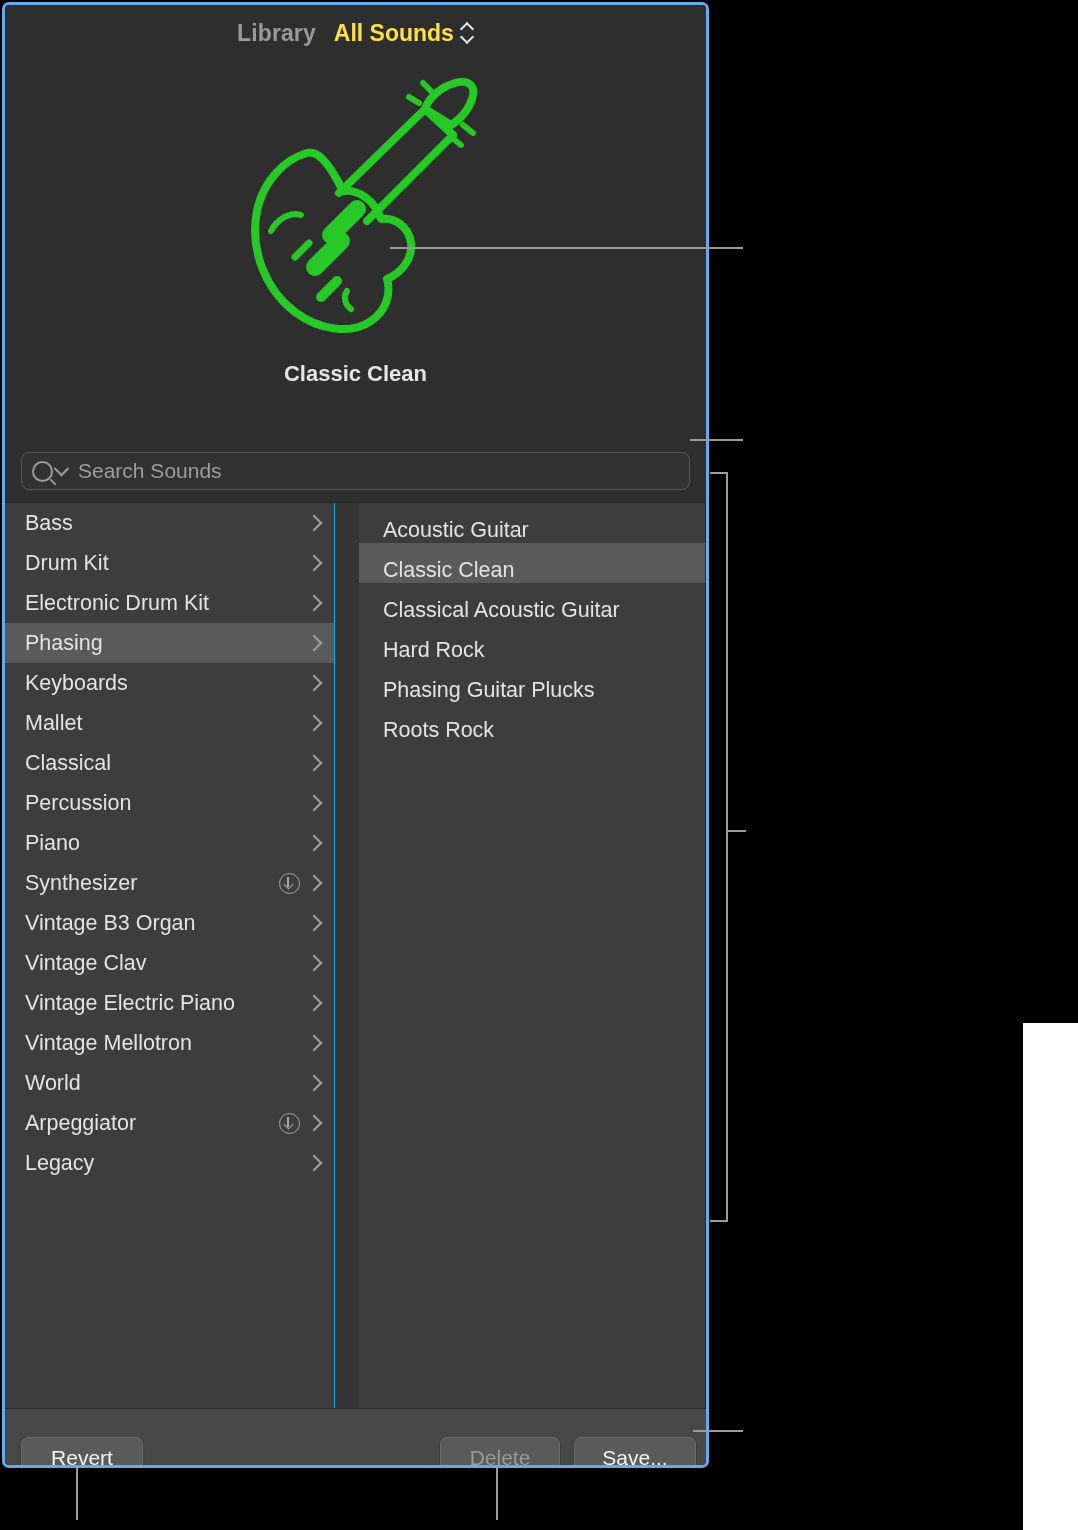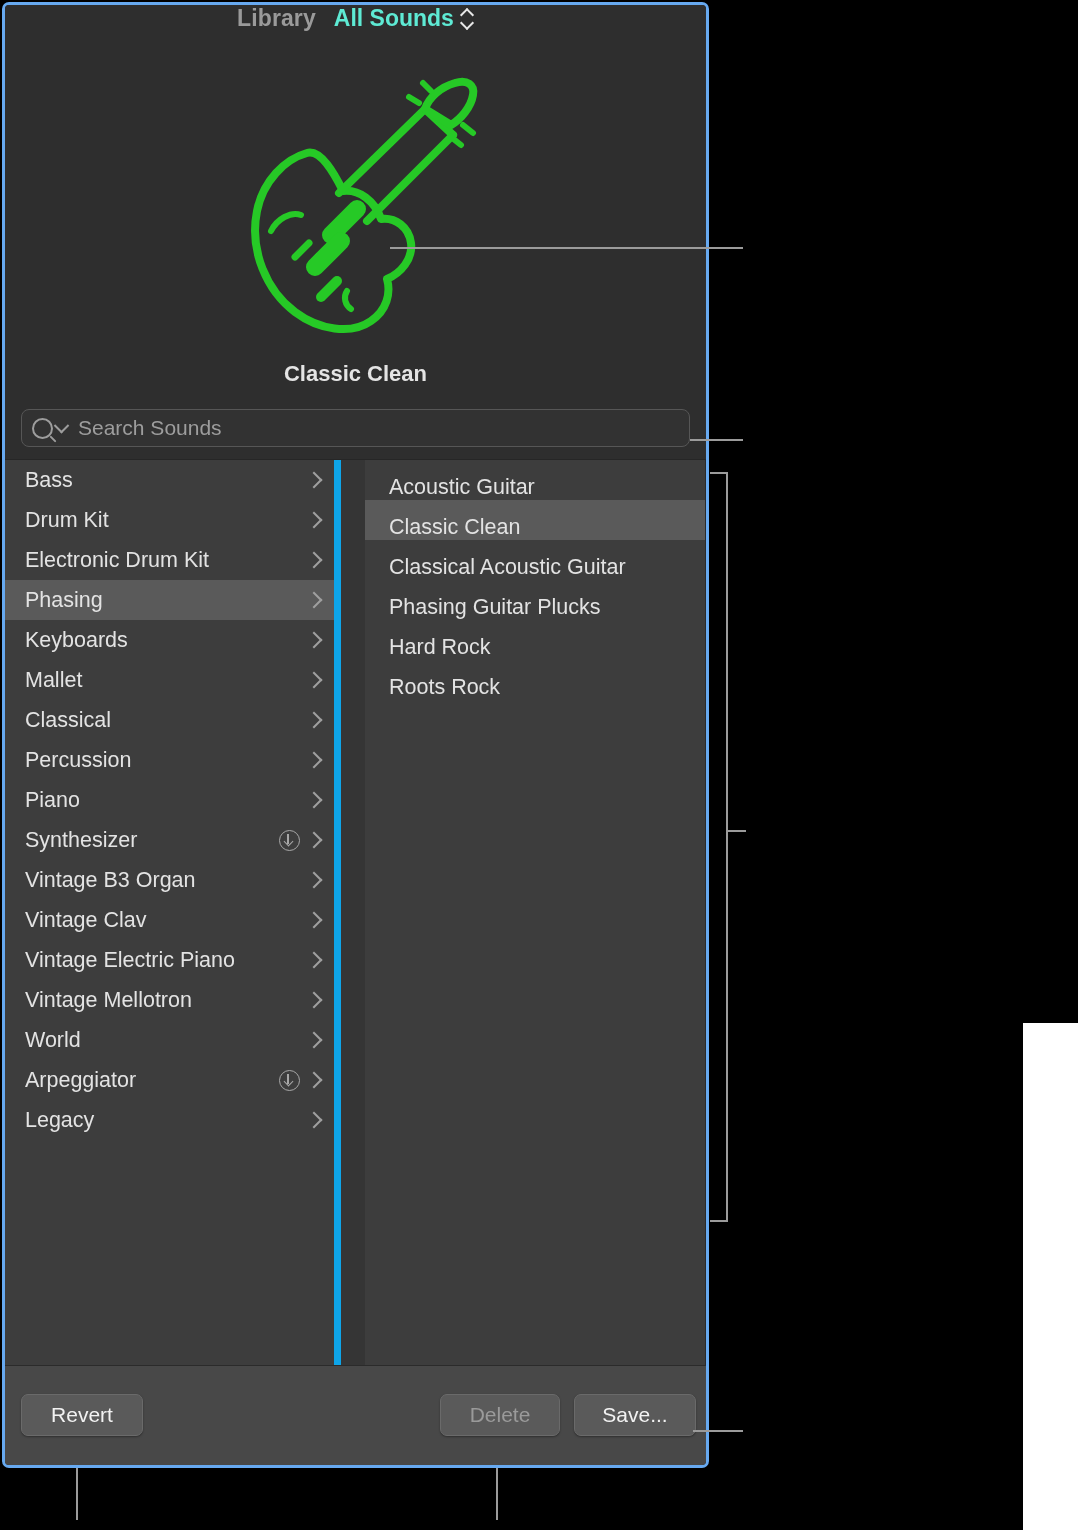--- a/index.html
+++ b/index.html
@@ -37,37 +37,37 @@
     border: 3px solid #67a9f0;
     border-radius: 7px;
     background: #2e2e2e;
     overflow: hidden;
   }
 
   
   .lib-header {
     height: 56px;
     display: flex;
-    align-items: flex-start;
+    align-items: center;
     justify-content: center;
     gap: 18px;
     background: #2e2e2e;
     user-select: none;
   }
   .lib-title {
     color: #9a9a9a;
     font-size: 23px;
     font-weight: bold;
     letter-spacing: .1px;
   }
   .lib-menu {
     display: flex;
     align-items: center;
     gap: 7px;
-    color: #5eead4;
+    color: #fde047;
     font-size: 23px;
     font-weight: bold;
   }
   .chev-updown {
     display: inline-block;
     width: 13px;
     height: 22px;
     position: relative;
     flex: none;
   }
@@ -112,20 +112,21 @@
   }
   .search-field {
     height: 36px;
     border: 1px solid #565656;
     border-radius: 8px;
     background: #323232;
     display: flex;
     align-items: center;
     padding: 0 10px;
     gap: 2px;
+    margin-top: 43px;
   }
   .search-glyph {
     display: flex;
     align-items: center;
     gap: 1px;
     flex: none;
   }
   .mag {
     width: 17px; height: 17px;
     border: 2px solid #9d9d9d;
@@ -159,21 +160,21 @@
     display: flex;
     height: 905px;
     background: #3d3d3d;
     border-top: 1px solid #262626;
     position: relative;
   }
   .col-left {
     width: 329px;
     flex: none;
     overflow: hidden;
-    border-right: 7px solid #0ea5e9;
+    border-right: 1px solid #0ea5e9;
     background: #3d3d3d;
   }
   .col-gap {
     width: 24px;
     flex: none;
     background: #353535;
   }
   .col-right {
     flex: 1;
     overflow: hidden;
@@ -438,24 +439,24 @@
         <div class="row-right">
           <span>Acoustic Guitar</span>
         </div>
         <div class="row-right selected">
           <span>Classic Clean</span>
         </div>
         <div class="row-right">
           <span>Classical Acoustic Guitar</span>
         </div>
         <div class="row-right">
+          <span>Hard Rock</span>
+        </div>
+        <div class="row-right">
           <span>Phasing Guitar Plucks</span>
-        </div>
-        <div class="row-right">
-          <span>Hard Rock</span>
         </div>
         <div class="row-right">
           <span>Roots Rock</span>
         </div>
       </div>
   </div>
 
   <div class="footer">
     <div class="btn" id="btn-revert">Revert</div>
     <div class="btn disabled" id="btn-delete">Delete</div>

